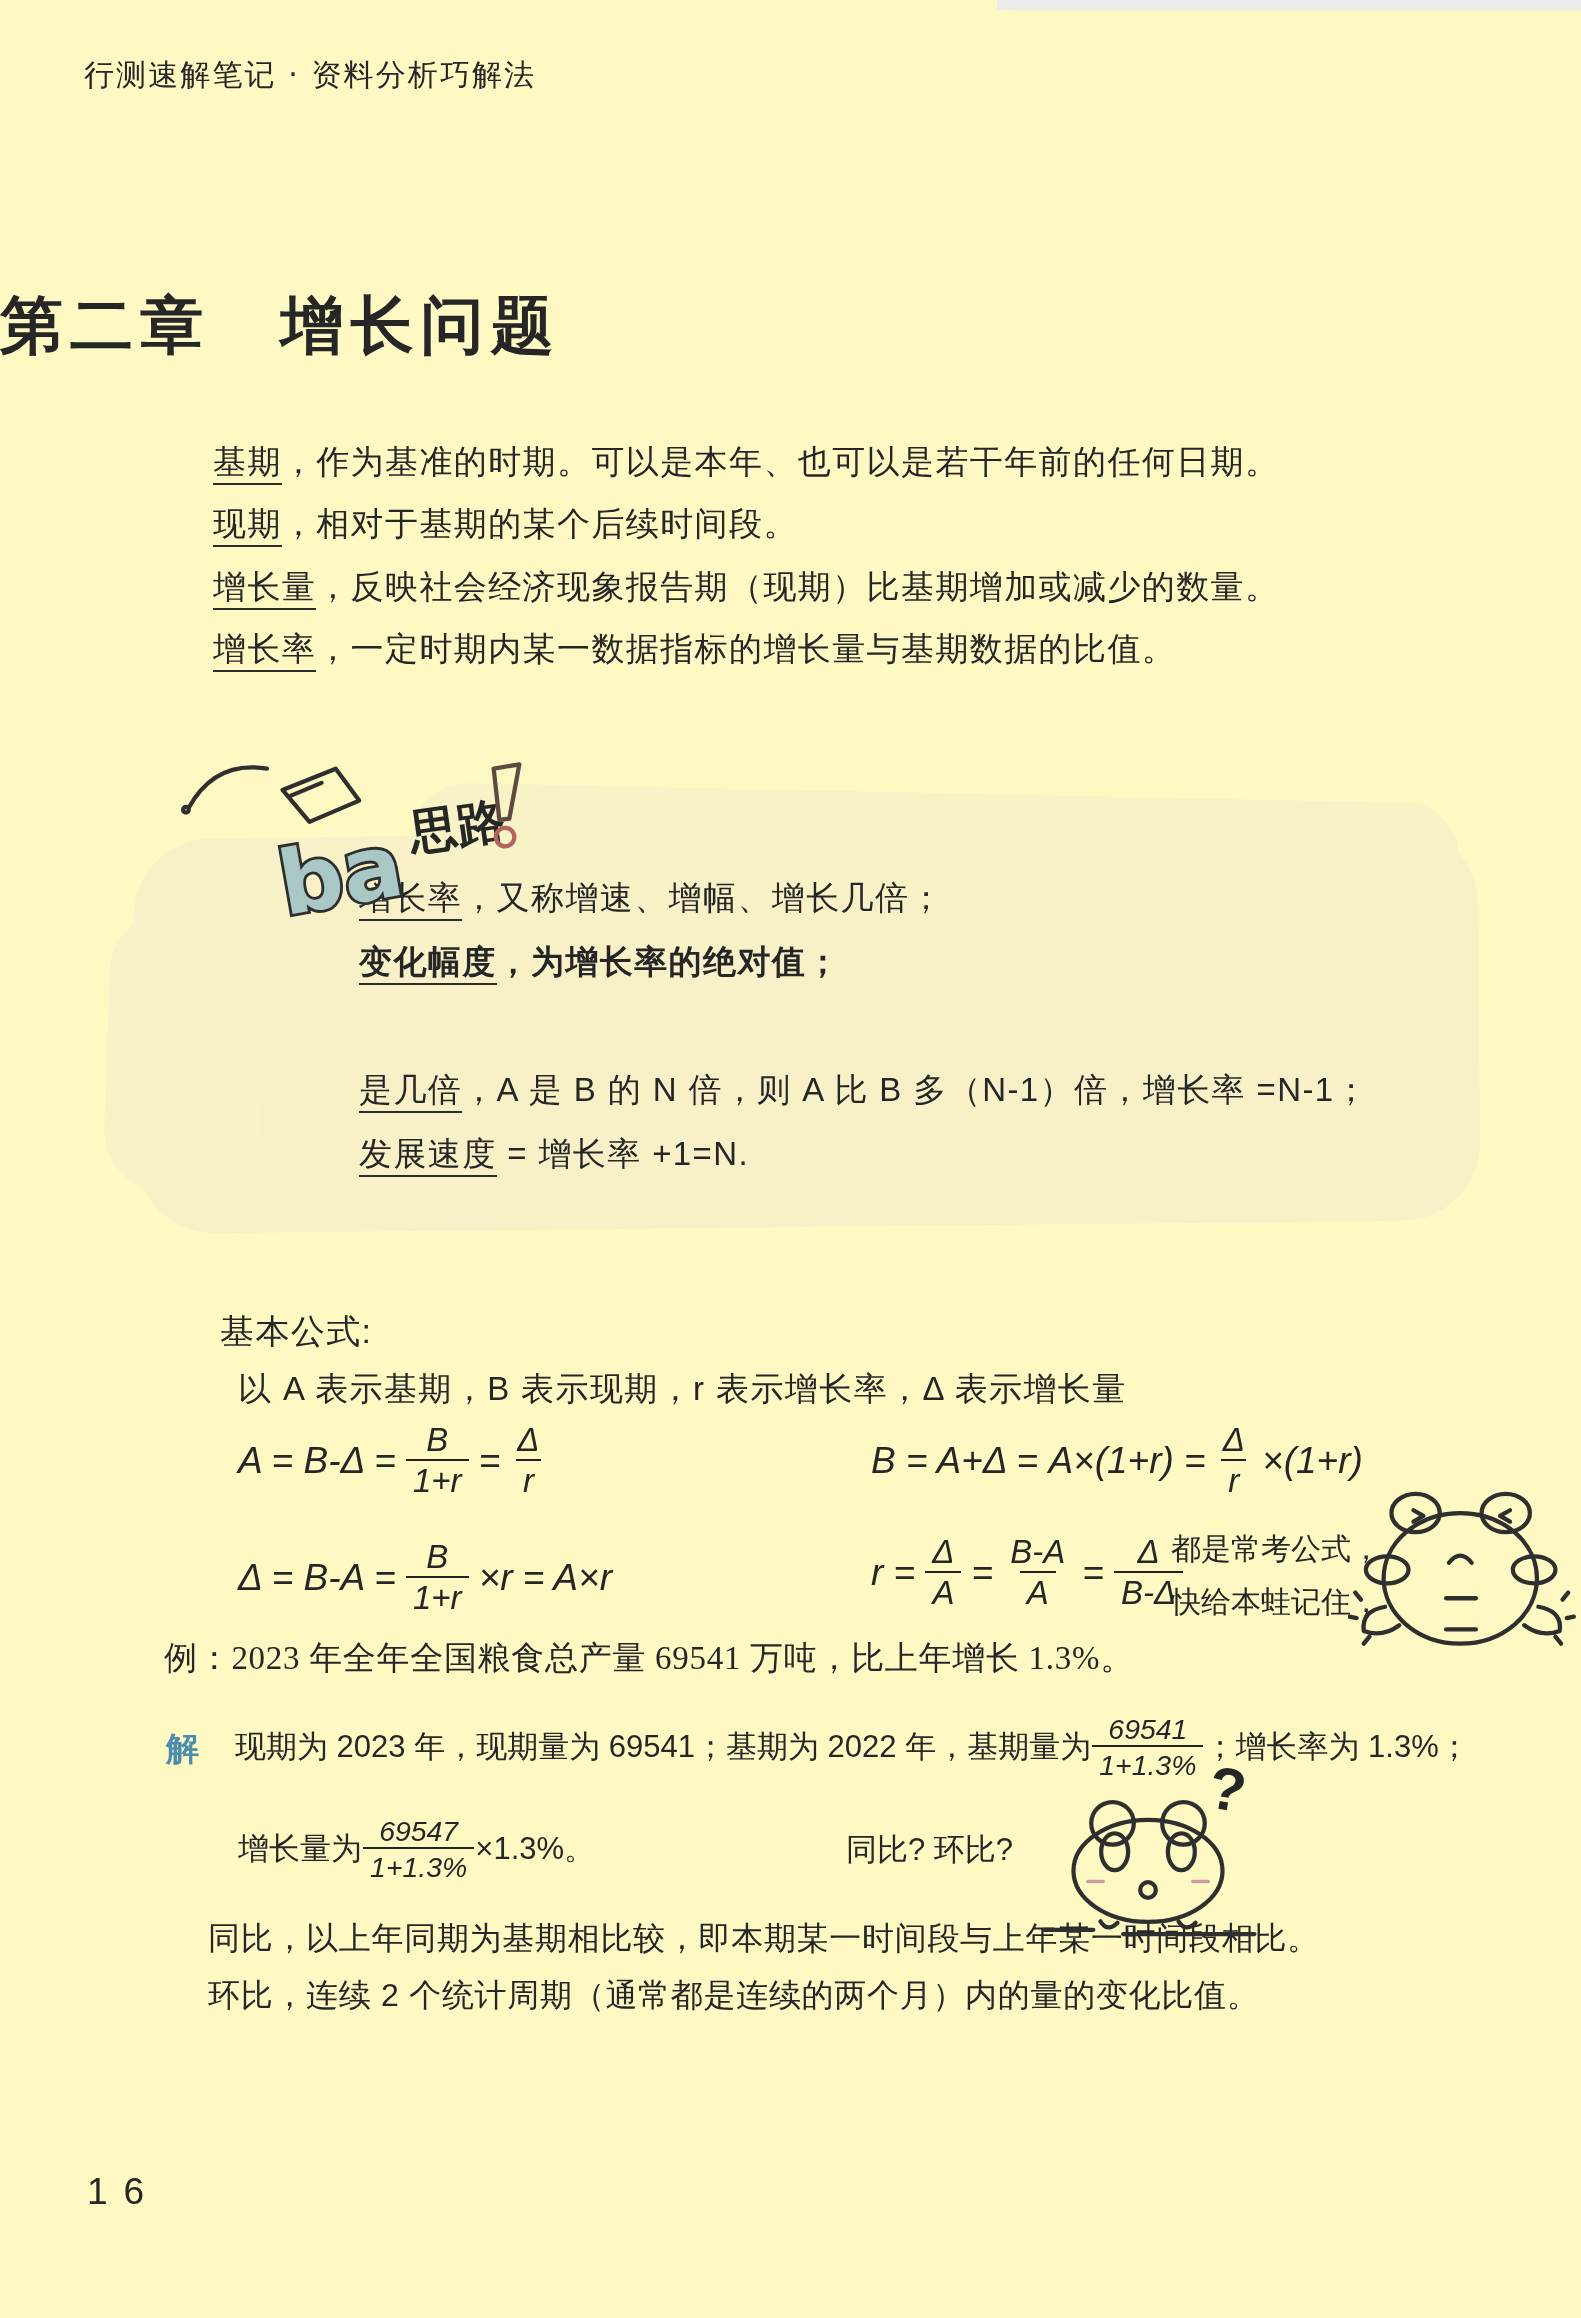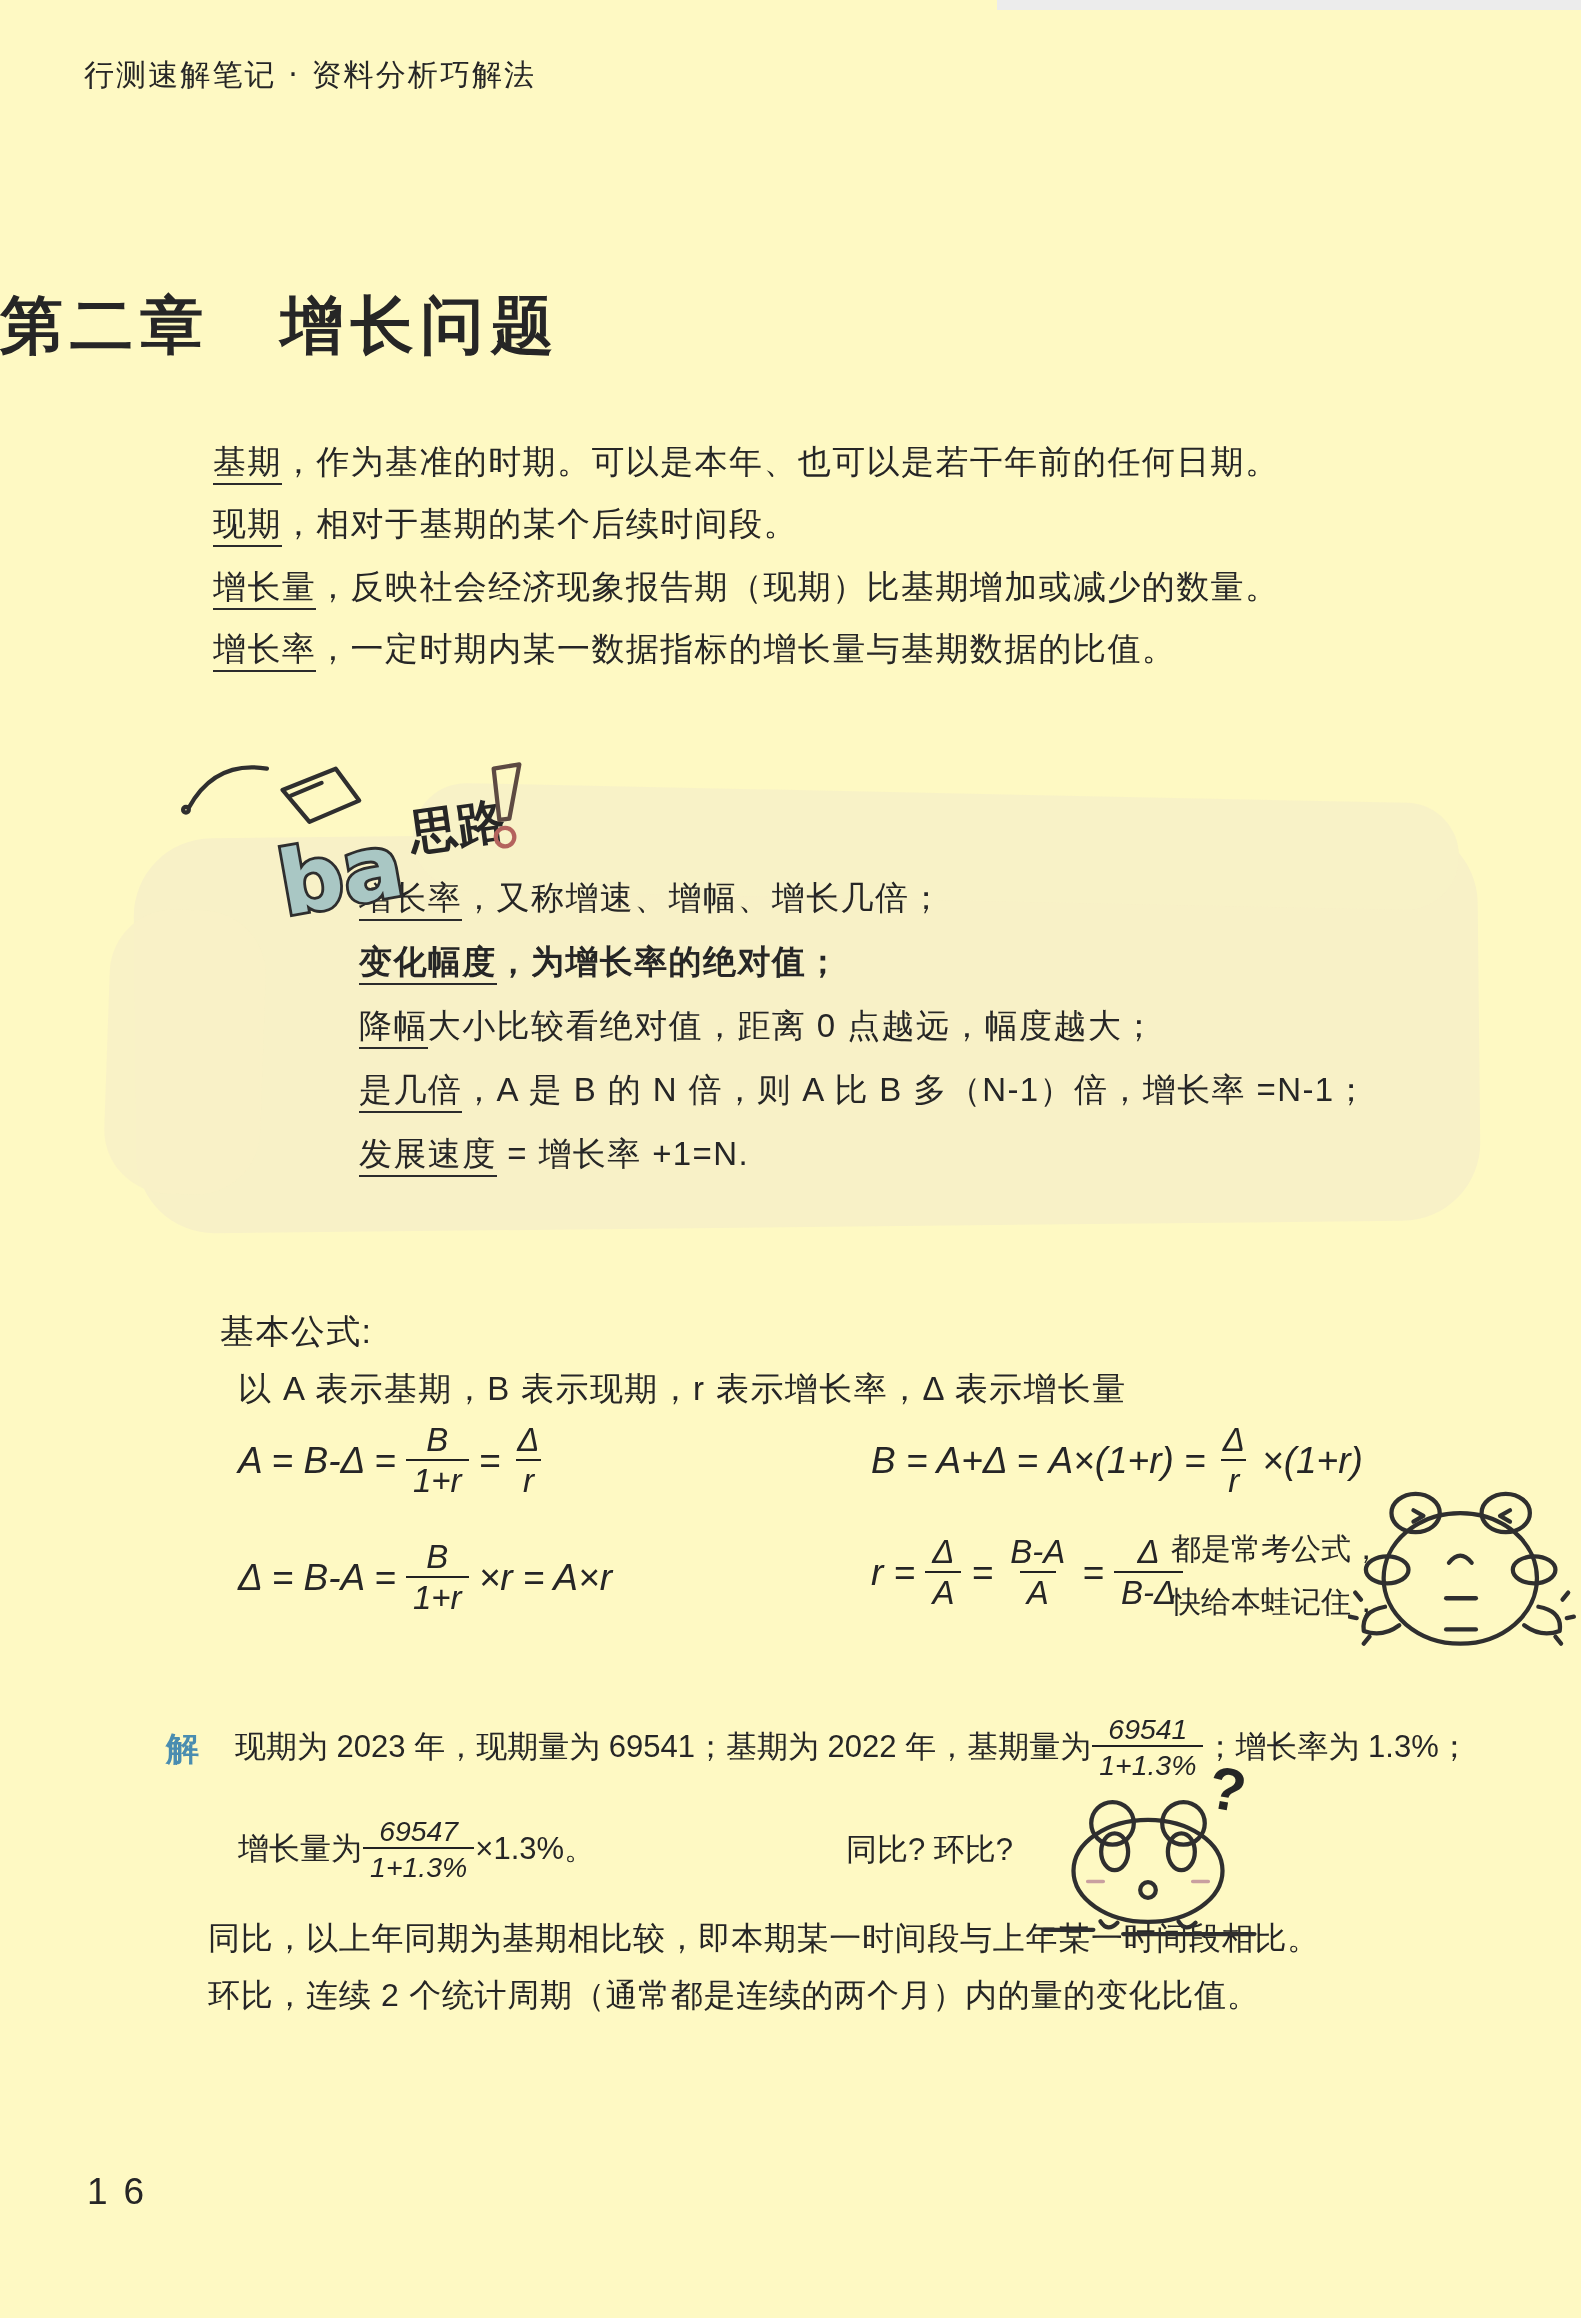--- a/index.html
+++ b/index.html
@@ -75,23 +75,20 @@
     <path d="M22 12 L58 6 L44 82 L30 84 Z" style="stroke:#5d4a42;"></path>
     <circle cx="38" cy="108" r="13" style="stroke:#b4635d;"></circle>
   </svg>
 
   <div class="abs note-line" style="left:359px;top:876px;">
     <span class="term">增长率</span><span>，又称增速、增幅、增长几倍；</span>
   </div>
   <div class="abs note-line" style="left:359px;top:940px;font-weight:bold;">
     <span class="term">变化幅度</span><span>，为增长率的绝对值；</span>
   </div>
-  <div class="abs note-line" style="left:359px;top:1004px;">
-    <span class="term">降幅</span><span>大小比较看绝对值，距离 0 点越远，幅度越大；</span>
-  </div>
   <div class="abs note-line" style="left:359px;top:1068px;">
     <span class="term">是几倍</span><span>，A 是 B 的 N 倍，则 A 比 B 多（N-1）倍，增长率 =N-1；</span>
   </div>
   <div class="abs note-line" style="left:359px;top:1132px;">
     <span class="term">发展速度</span><span> = 增长率 +1=N.</span>
   </div>
 
   <div class="abs" style="left:220px;top:1309px;font-size:34px;letter-spacing:1.4px;">基本公式:</div>
   <div class="abs" style="left:238px;top:1367px;font-size:33px;letter-spacing:1.4px;">以 A 表示基期，B 表示现期，r 表示增长率，Δ 表示增长量</div>
 
@@ -159,20 +156,21 @@
     <ellipse cx="262" cy="128" rx="30" ry="19"></ellipse>
     <path d="M142 118 q16 -20 32 0"></path>
     <path d="M138 168 h42"></path>
     <path d="M138 212 h42"></path>
     <path d="M52 180 q-34 6 -30 34 q26 10 50 -8"></path>
     <path d="M268 180 q34 6 30 34 q-26 10 -50 -8"></path>
     <path d="M18 170 l-8 -10 M12 196 l-10 -2 M30 222 l-8 10"></path>
     <path d="M302 170 l8 -10 M308 196 l10 -2 M292 222 l8 10"></path>
   </svg>
 
+  <div class="abs serif" style="left:164px;top:1636px;font-size:33px;letter-spacing:0.7px;">例：2023 年全年全国粮食总产量 69541 万吨，比上年增长 1.3%。</div>
 
   <div class="abs" style="left:166px;top:1727px;font-size:33px;font-weight:bold;color:#4a8db0;z-index:2;">解</div>
 
   <div class="sol-row" style="left:235px;top:1701px;height:92px;">
     <span>现期为 2023 年，现期量为 69541；基期为 2022 年，基期量为</span>
     <span class="frac">
       <span class="num">69541</span>
       <span class="den">1+1.3%</span>
     </span>
     <span>；增长率为 1.3%；</span>

